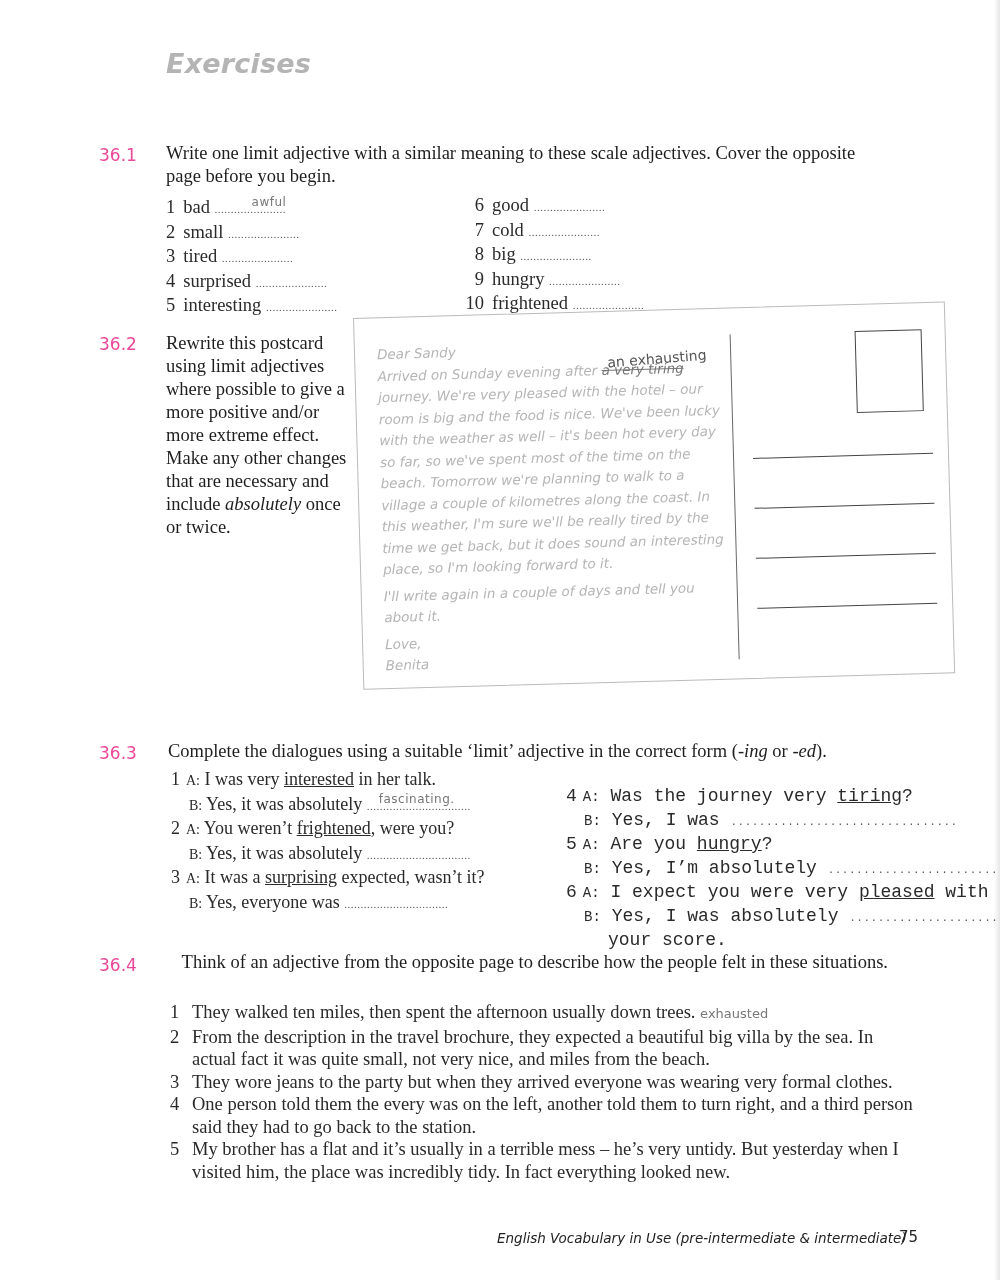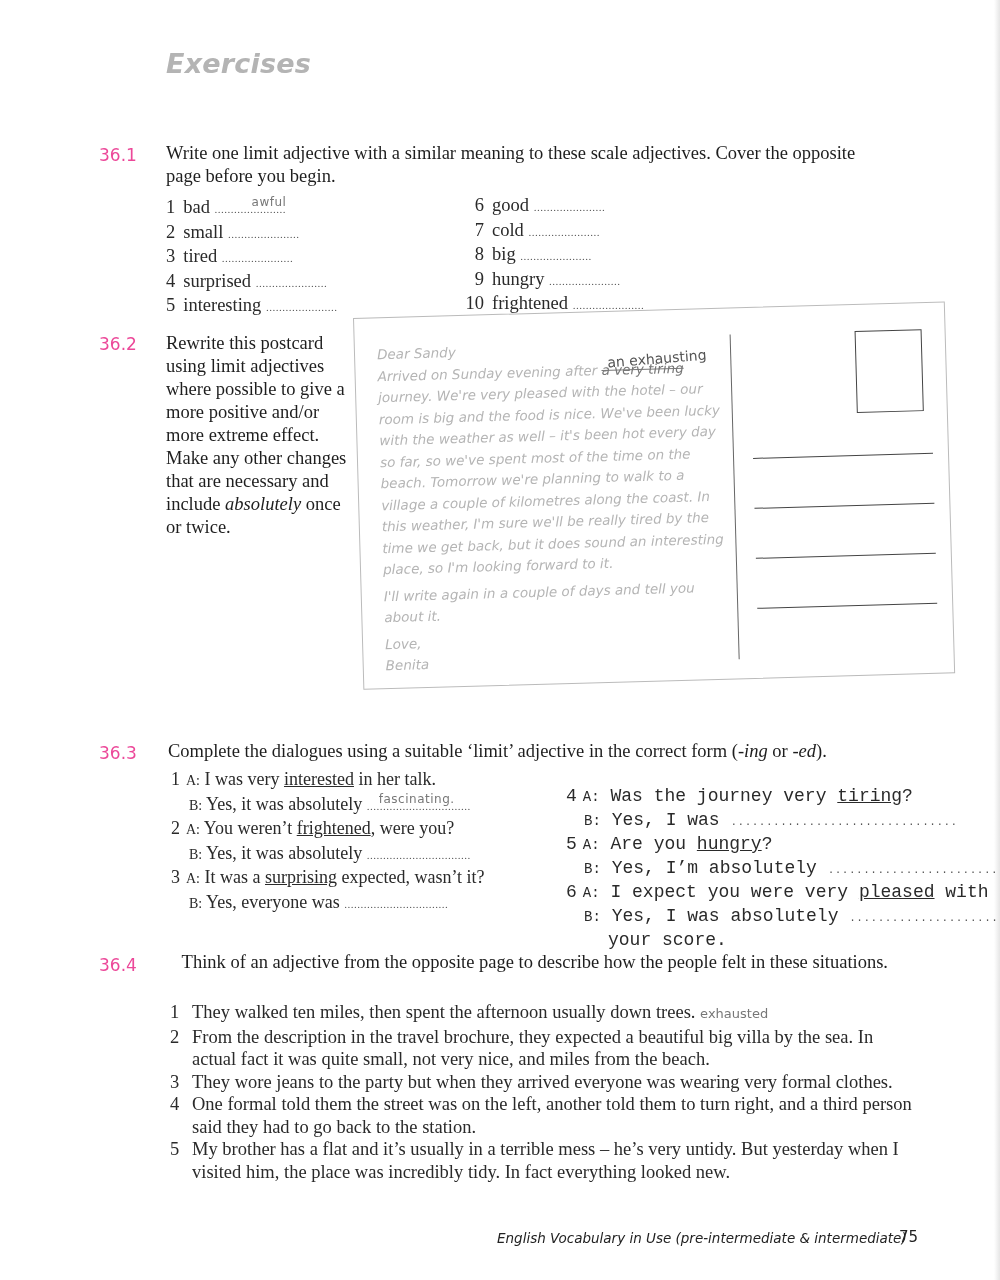--- a/index.html
+++ b/index.html
@@ -128,18 +128,18 @@
   <div class="row" style="padding-left:42px">your score.</div>
 </div>
 
 <div class="exnum" style="top:955px">36.4</div>
 <div class="instr" style="left:168px; top:951px; width:720px;text-align:right;">Think of an adjective from the opposite page to describe how the people felt in these situations.</div>
 
 <div class="sit">
   <div class="item"><span class="n">1</span><span>They walked ten miles, then spent the afternoon usually down trees.</span> <span class="hand" style="font-size:13px;">exhausted</span></div>
   <div class="item"><span class="n">2</span><span>From the description in the travel brochure, they expected a beautiful big villa by the sea. In actual fact it was quite small, not very nice, and miles from the beach.</span></div>
   <div class="item"><span class="n">3</span><span>They wore jeans to the party but when they arrived everyone was wearing very formal clothes.</span></div>
-  <div class="item"><span class="n">4</span><span>One formal told them the street was on the left, another told them to turn right, and a third person said they had to go back to the station.</span></div>
+  <div class="item"><span class="n">4</span><span>One person told them the every was on the left, another told them to turn right, and a third person said they had to go back to the station.</span></div>
   <div class="item"><span class="n">5</span><span>My brother has a flat and it’s usually in a terrible mess – he’s very untidy. But yesterday when I visited him, the place was incredibly tidy. In fact everything looked new.</span></div>
 </div>
 
 <div class="footer">English Vocabulary in Use (pre-intermediate &amp; intermediate)</div>
 <div class="pageno">75</div>
 
 </body></html>

